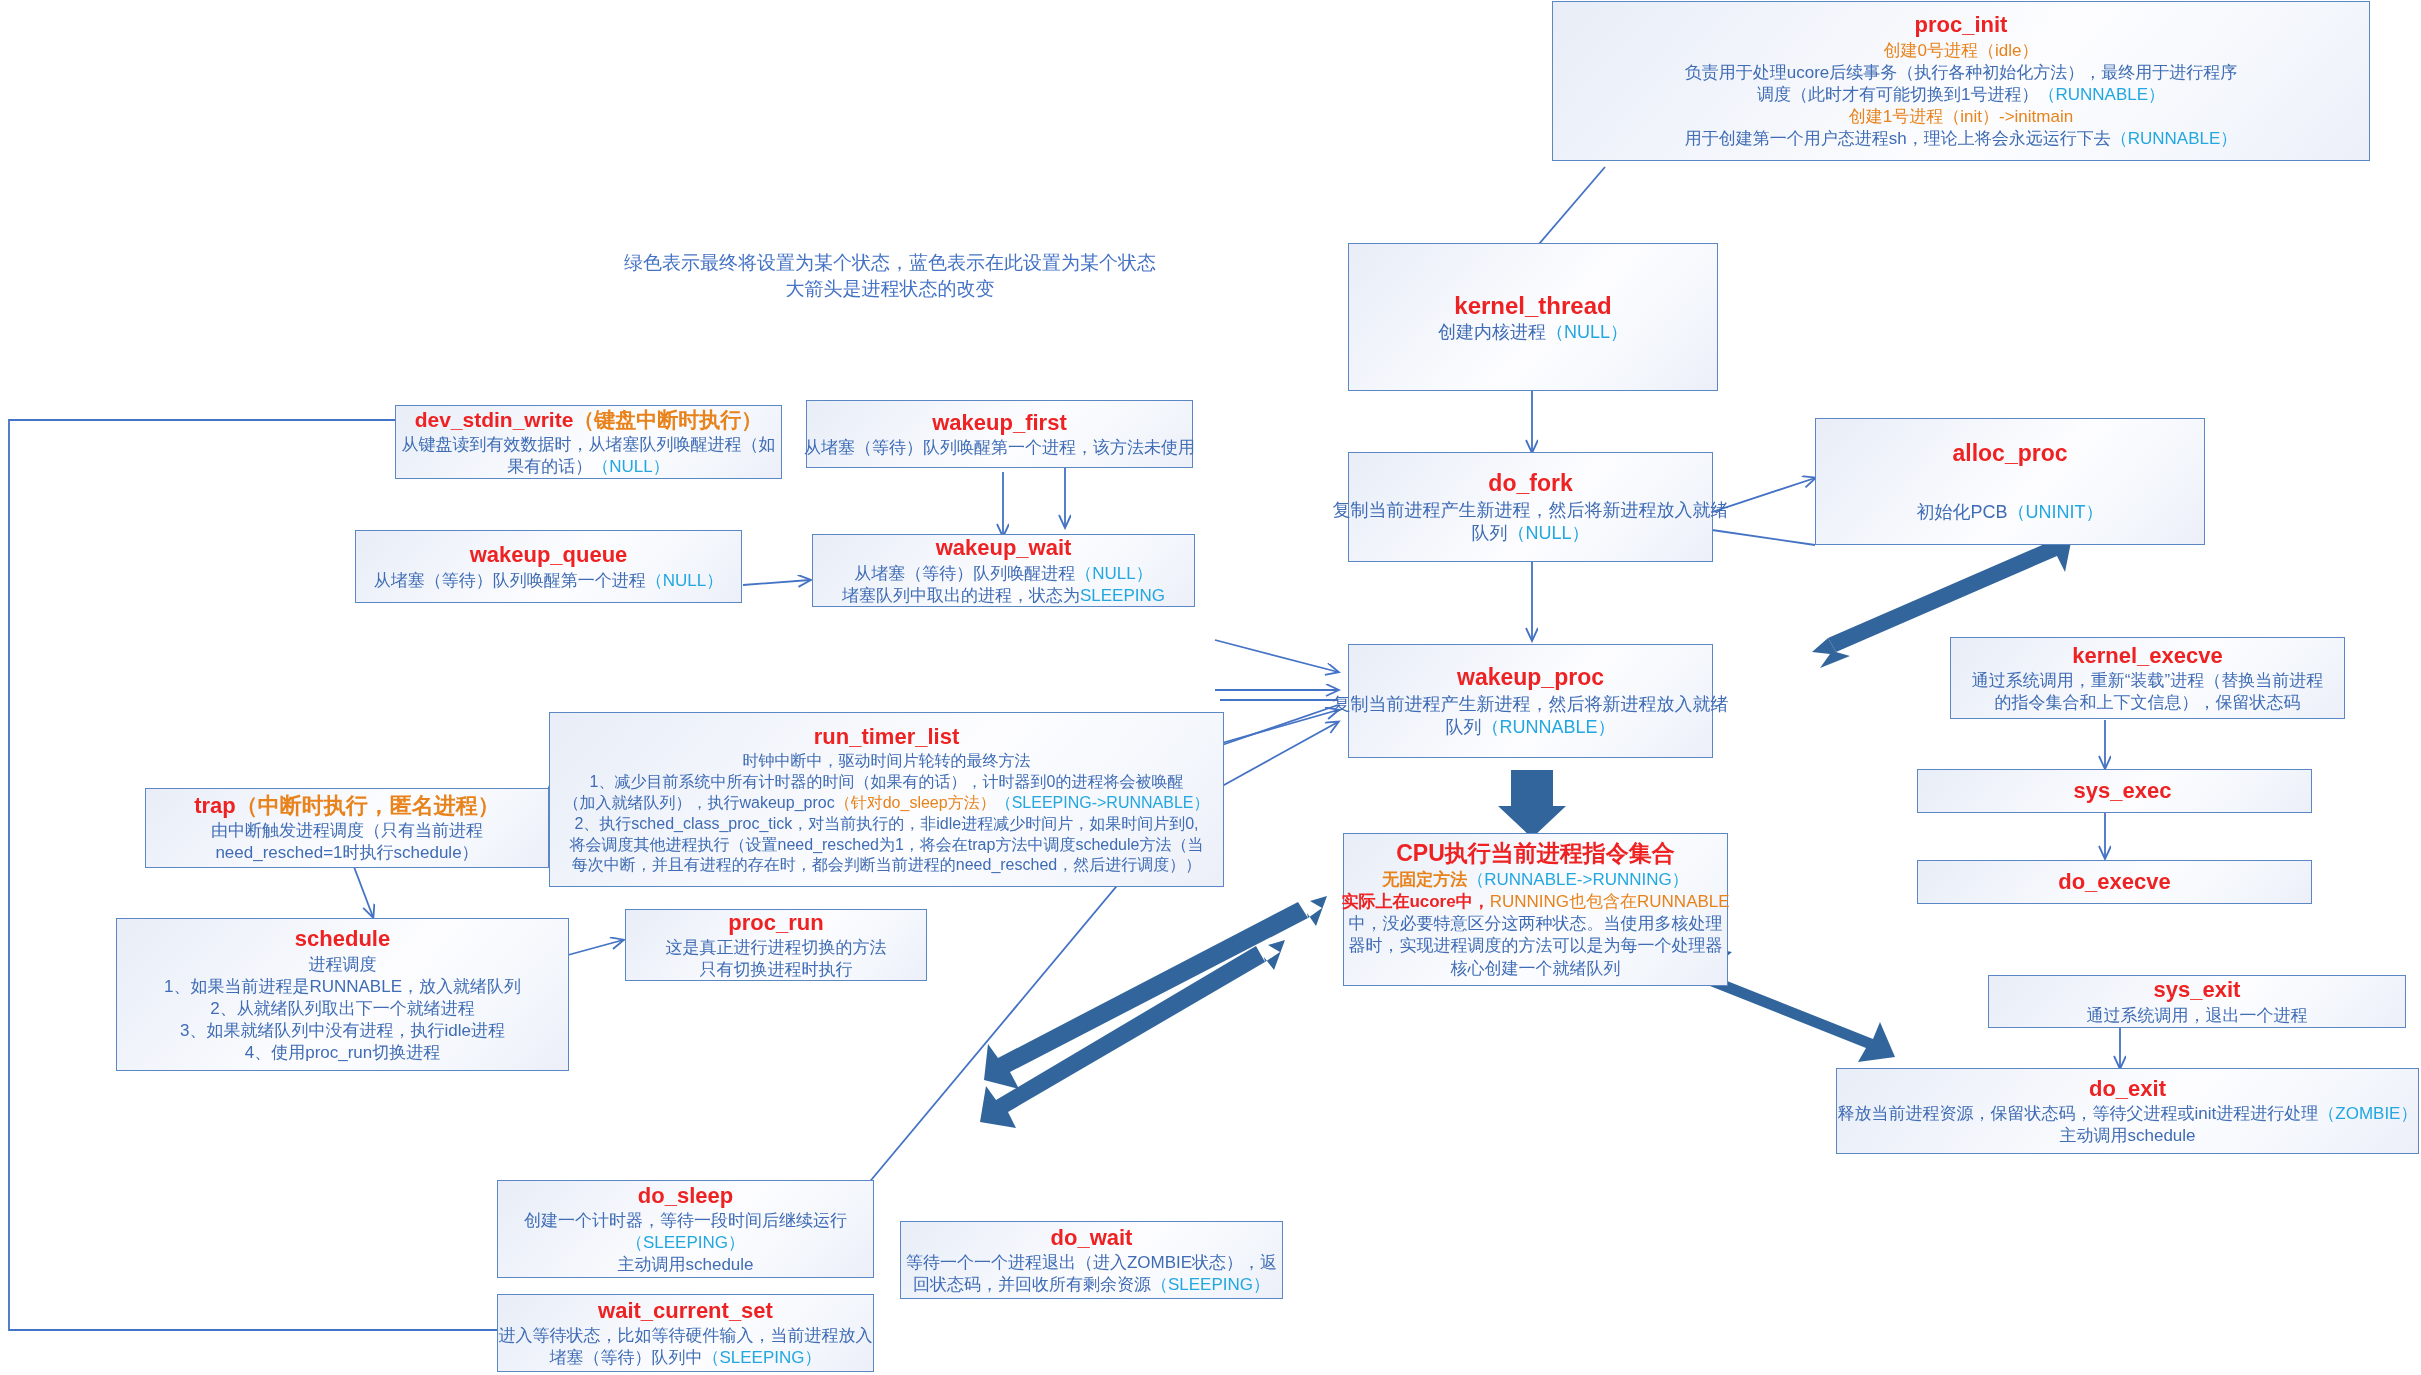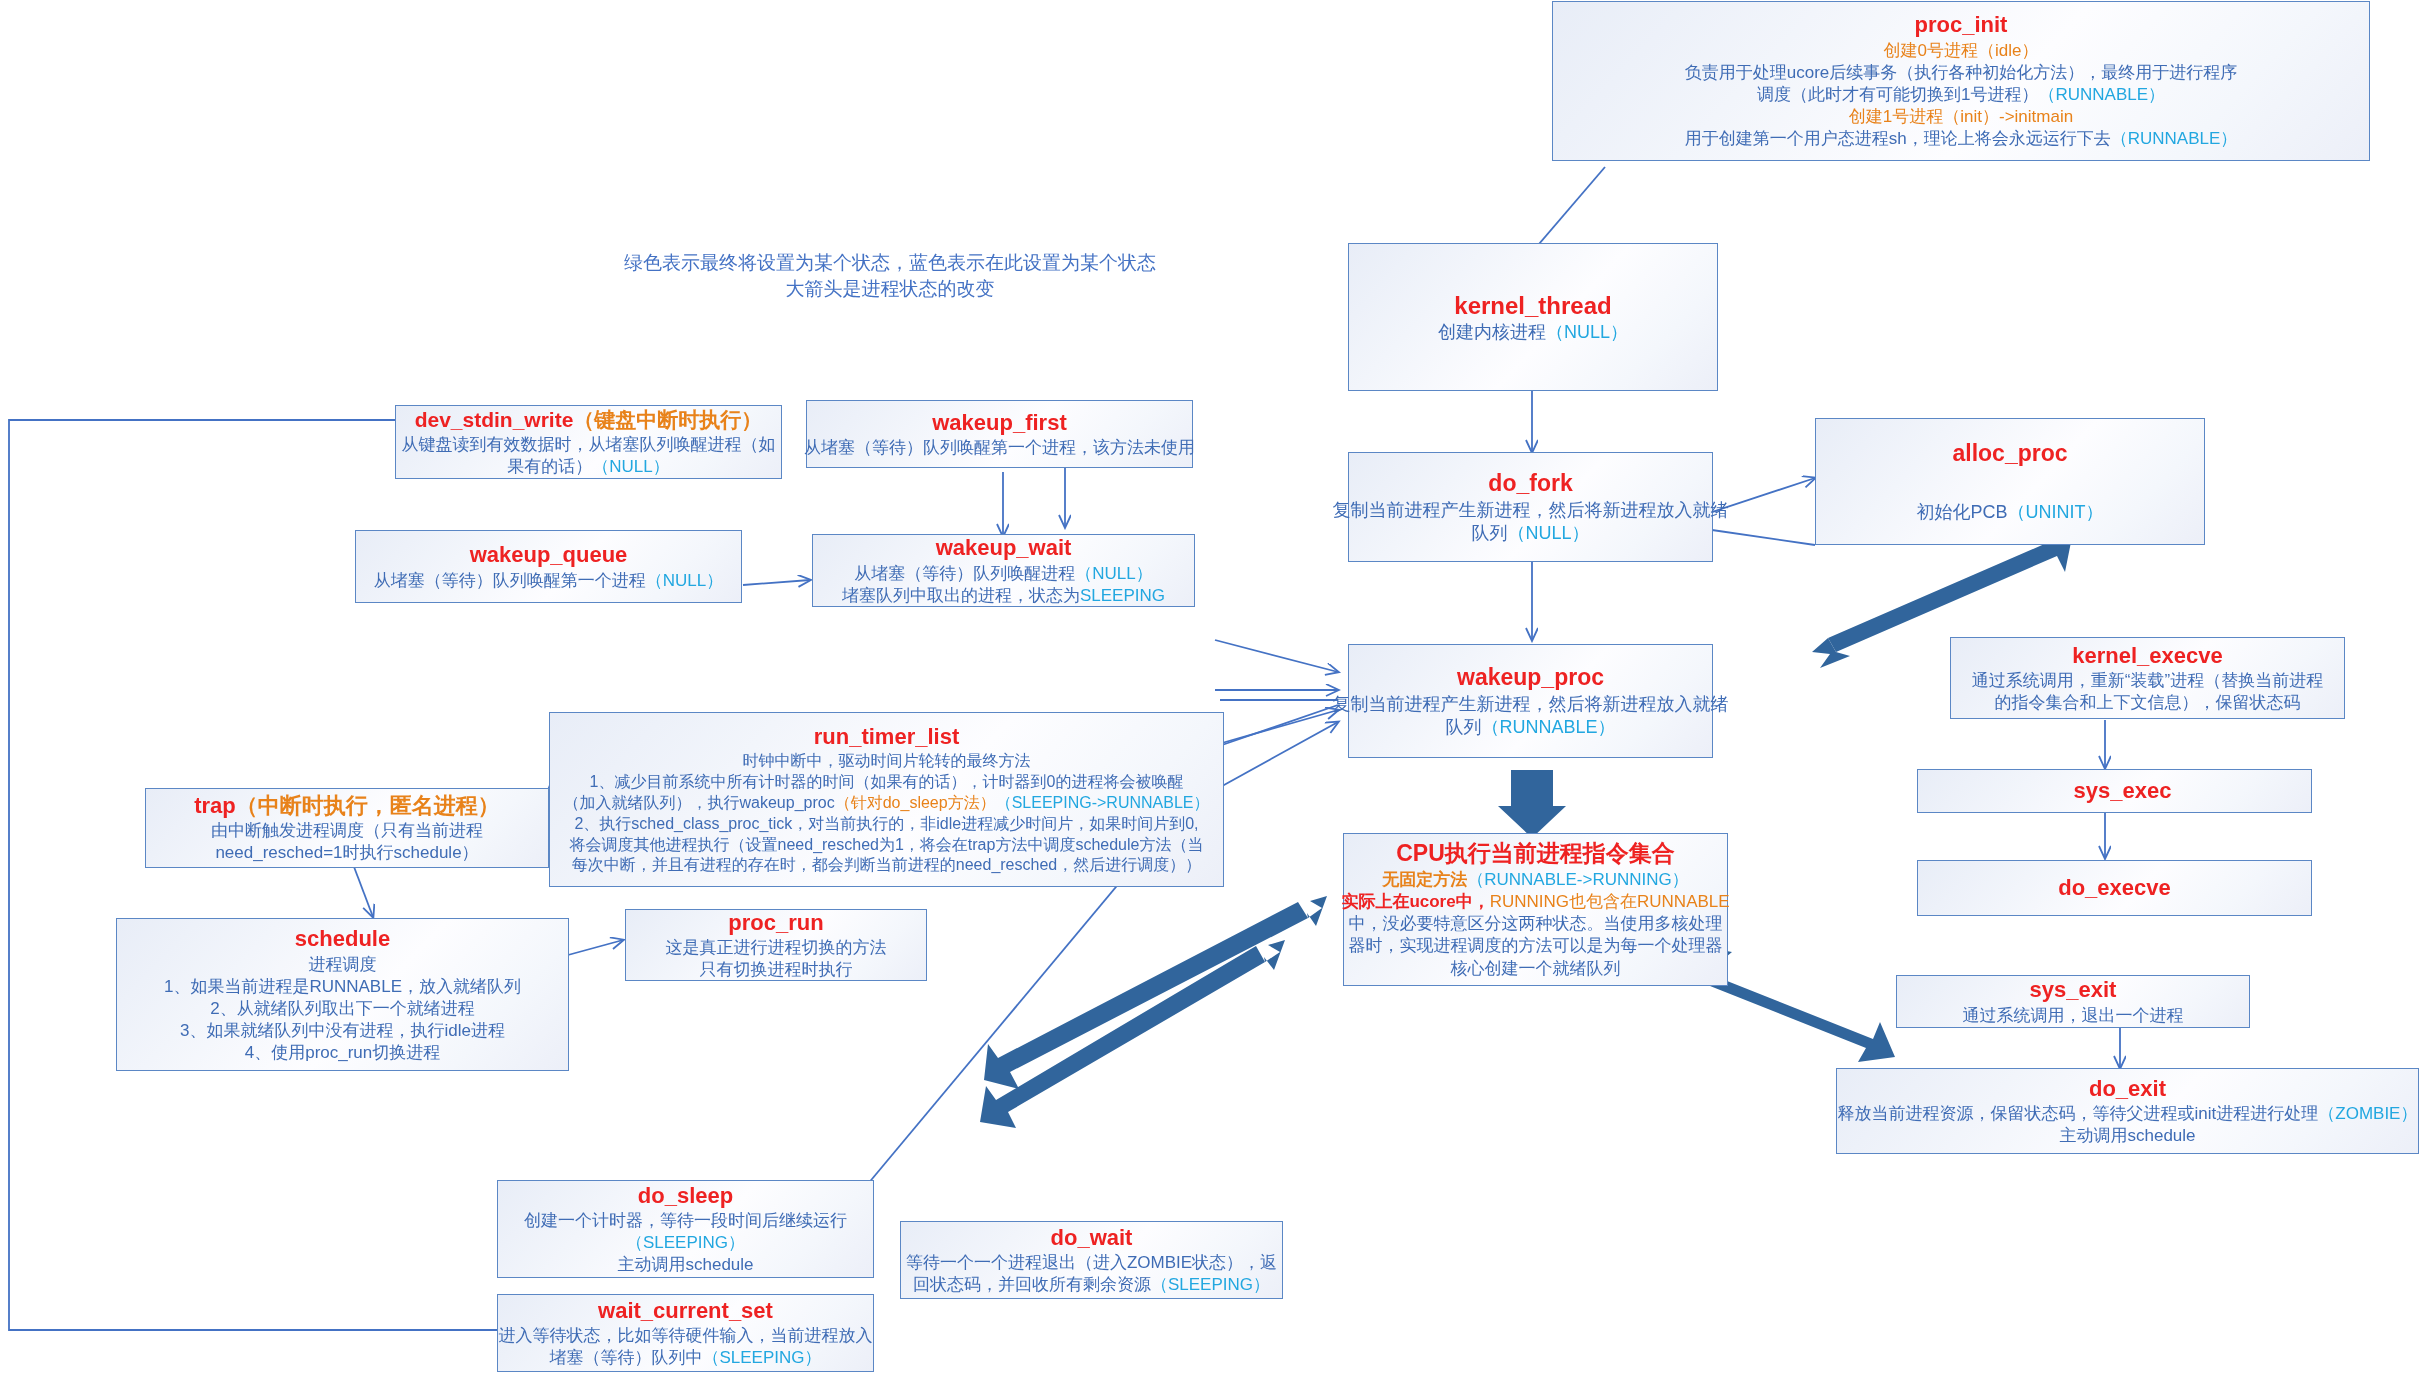--- a/index.html
+++ b/index.html
@@ -144,25 +144,25 @@
   <div class="node" style="left:1917px;top:637px;width:395px;height:82px;font-size:17px;margin-left:33px;">
     <span class="ln ttl" style="font-size:22px;">kernel_execve</span>
     <span class="ln t-bl">通过系统调用，重新“装载”进程（替换当前进程</span>
     <span class="ln t-bl">的指令集合和上下文信息），保留状态码</span>
   </div>
 
   <div class="node" style="left:1917px;top:769px;width:395px;height:44px;font-size:17px;">
     <span class="ln ttl" style="font-size:22px;margin-left:16px;">sys_exec</span>
   </div>
 
-  <div class="node" style="left:1917px;top:860px;width:395px;height:56px;font-size:17px;justify-content:center;">
+  <div class="node" style="left:1917px;top:860px;width:395px;height:44px;font-size:17px;justify-content:center;">
     <span class="ln ttl" style="font-size:22px;">do_execve</span>
   </div>
 
-  <div class="node" style="left:1896px;top:975px;width:354px;height:53px;font-size:17px;">
+  <div class="node" style="left:1988px;top:975px;width:418px;height:53px;font-size:17px;">
     <span class="ln ttl" style="font-size:22px;">sys_exit</span>
     <span class="ln t-bl">通过系统调用，退出一个进程</span>
   </div>
 
   <div class="node" style="left:1836px;top:1068px;width:583px;height:86px;font-size:17px;">
     <span class="ln ttl" style="font-size:22px;">do_exit</span>
     <span class="ln"><span class="t-bl">释放当前进程资源，保留状态码，等待父进程或init进程进行处理</span><span class="t-cy">（ZOMBIE）</span></span>
     <span class="ln t-bl">主动调用schedule</span>
   </div>
 

